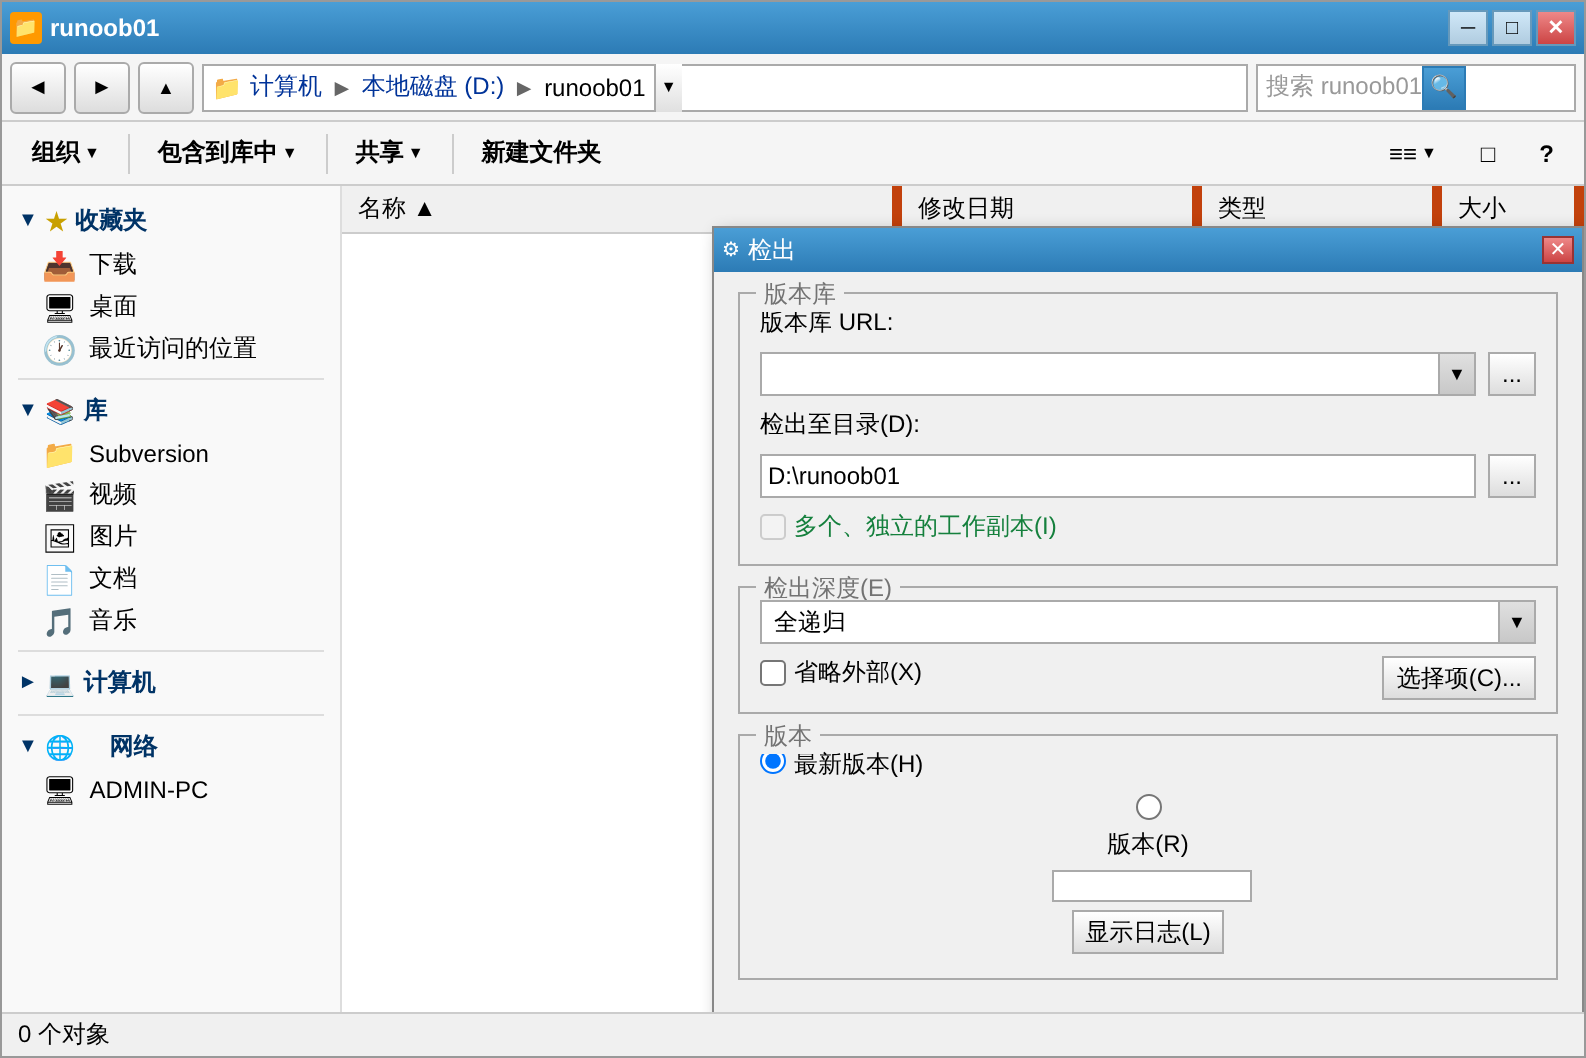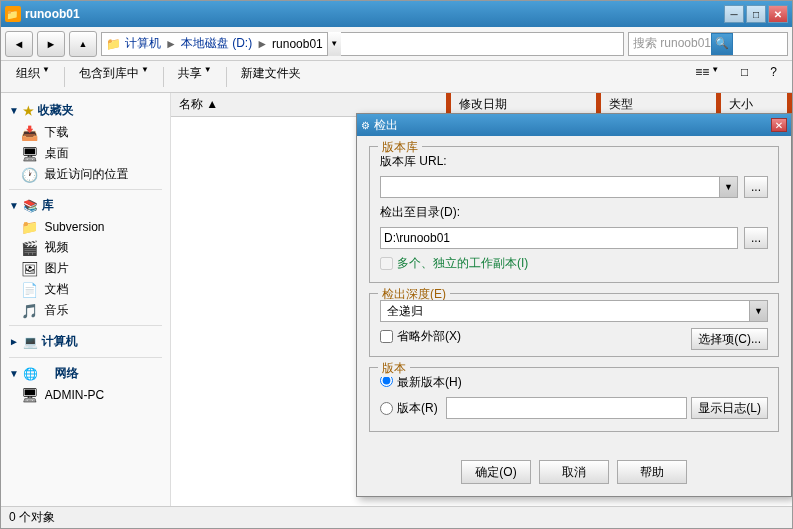--- a/index.html
+++ b/index.html
@@ -121,22 +121,23 @@
       gap: 2px;
       flex-shrink: 0;
     }
     .tool-btn {
       height: 26px;
       padding: 0 8px;
       background: transparent;
       border: 1px solid transparent;
       border-radius: 3px;
       cursor: pointer;
-      display: flex; align-items: flex-start; gap: 2px;
-      font-size: 12px;
+      display: flex; align-items: center; gap: 2px;
+      font-size: 12px;
+      font-weight: bold;
     }
     .tool-sep { width: 1px; height: 20px; background: #ccc; margin: 0 3px; }
 
     
     .main-content {
       display: flex;
       flex: 1;
       overflow: hidden;
     }
 
@@ -233,21 +234,21 @@
       margin-bottom: 10px;
       padding: 6px 10px;
       position: relative;
     }
     .dialog-group-label {
       position: absolute;
       top: -8px; left: 8px;
       background: #f0f0f0;
       padding: 0 4px;
       font-size: 12px;
-      color: #a16207;
+      color: #737373;
     }
     .dialog-row {
       display: flex; align-items: center; margin-bottom: 6px; gap: 6px;
     }
     .dialog-label { font-size: 12px; min-width: 80px; }
     .dialog-input {
       flex: 1; height: 22px;
       border: 1px solid #aaa;
       background: #fff;
       padding: 0 3px;
@@ -514,21 +515,21 @@
                 <button class="dialog-btn">选择项(C)...</button>
               </div>
             </div>
 
             <div class="dialog-group">
               <span class="dialog-group-label">版本</span>
               <div class="dialog-radio">
                 <input type="radio" name="version" checked="" style="">
                 <span>最新版本(H)</span>
               </div>
-              <div class="dialog-radio" style="align-items:center;">
+              <div class="dialog-radio" style="align-items:center;flex-direction:column;">
                 <input type="radio" name="version" style="">
                 <span>版本(R)</span>
                 <input type="text" class="dialog-input" style="width: 100px; margin-left: 4px;" value="">
                 <button class="dialog-btn" style="margin-left:0;">显示日志(L)</button>
               </div>
             </div>
           </div>
 
           <div class="dialog-footer">
             <button class="dialog-footer-btn">确定(O)</button>

